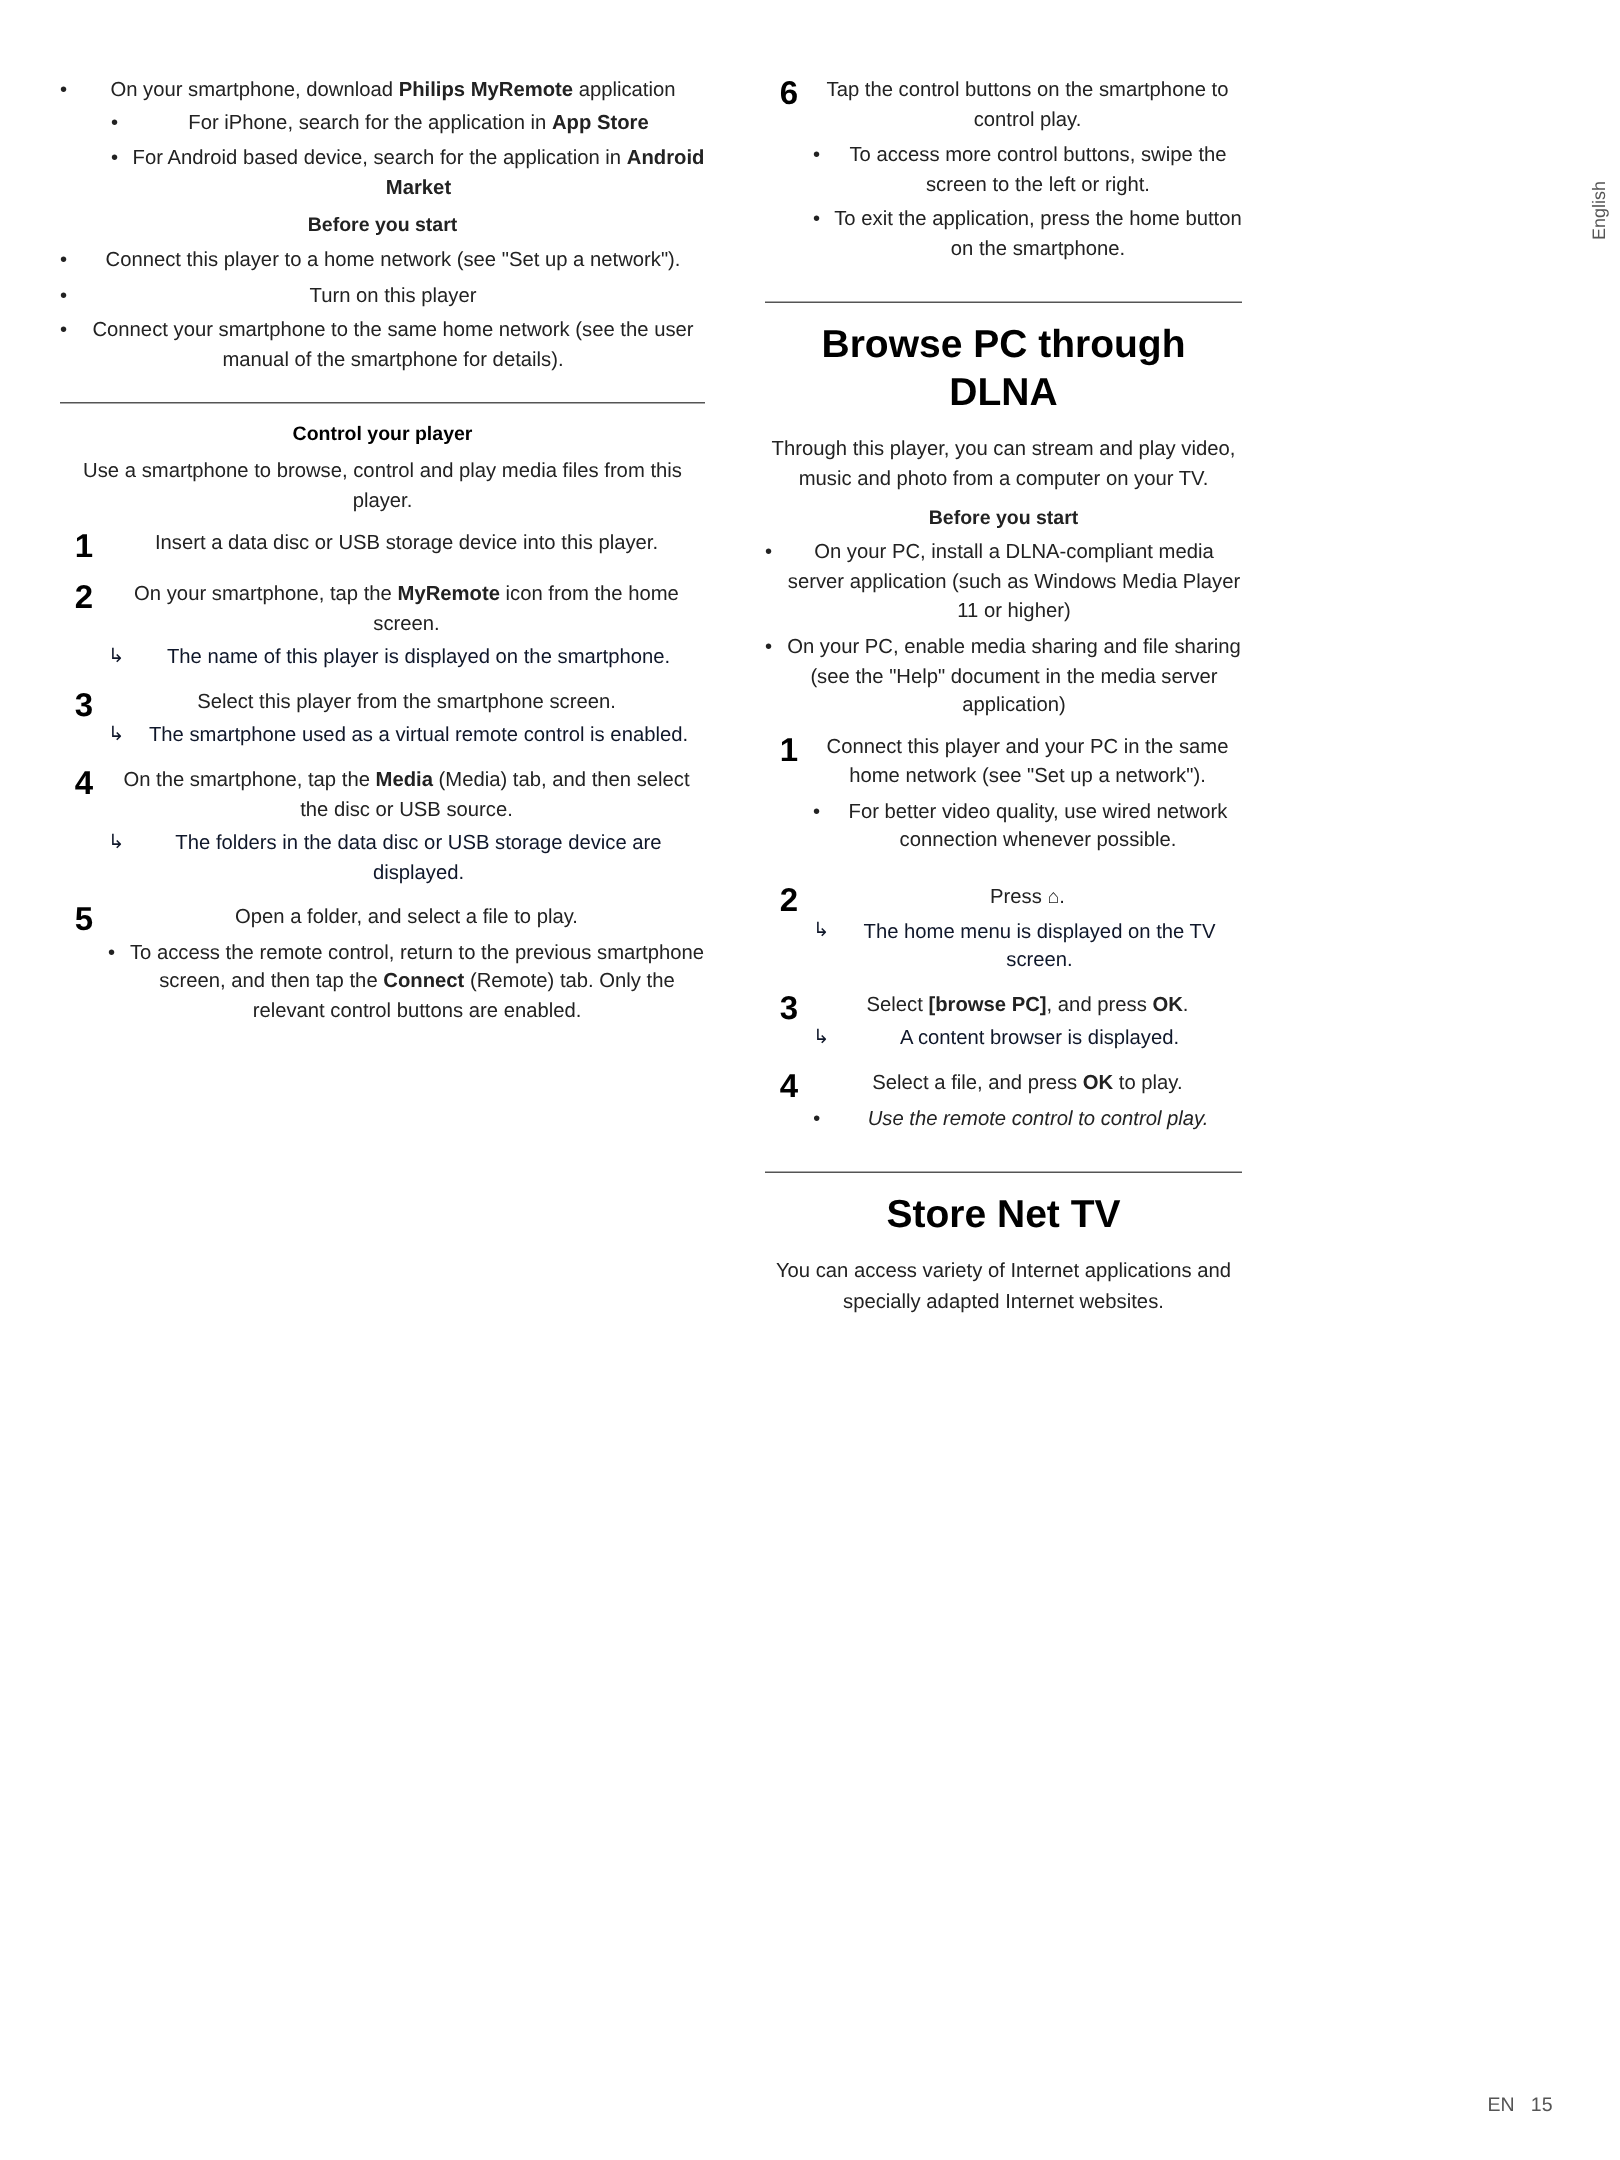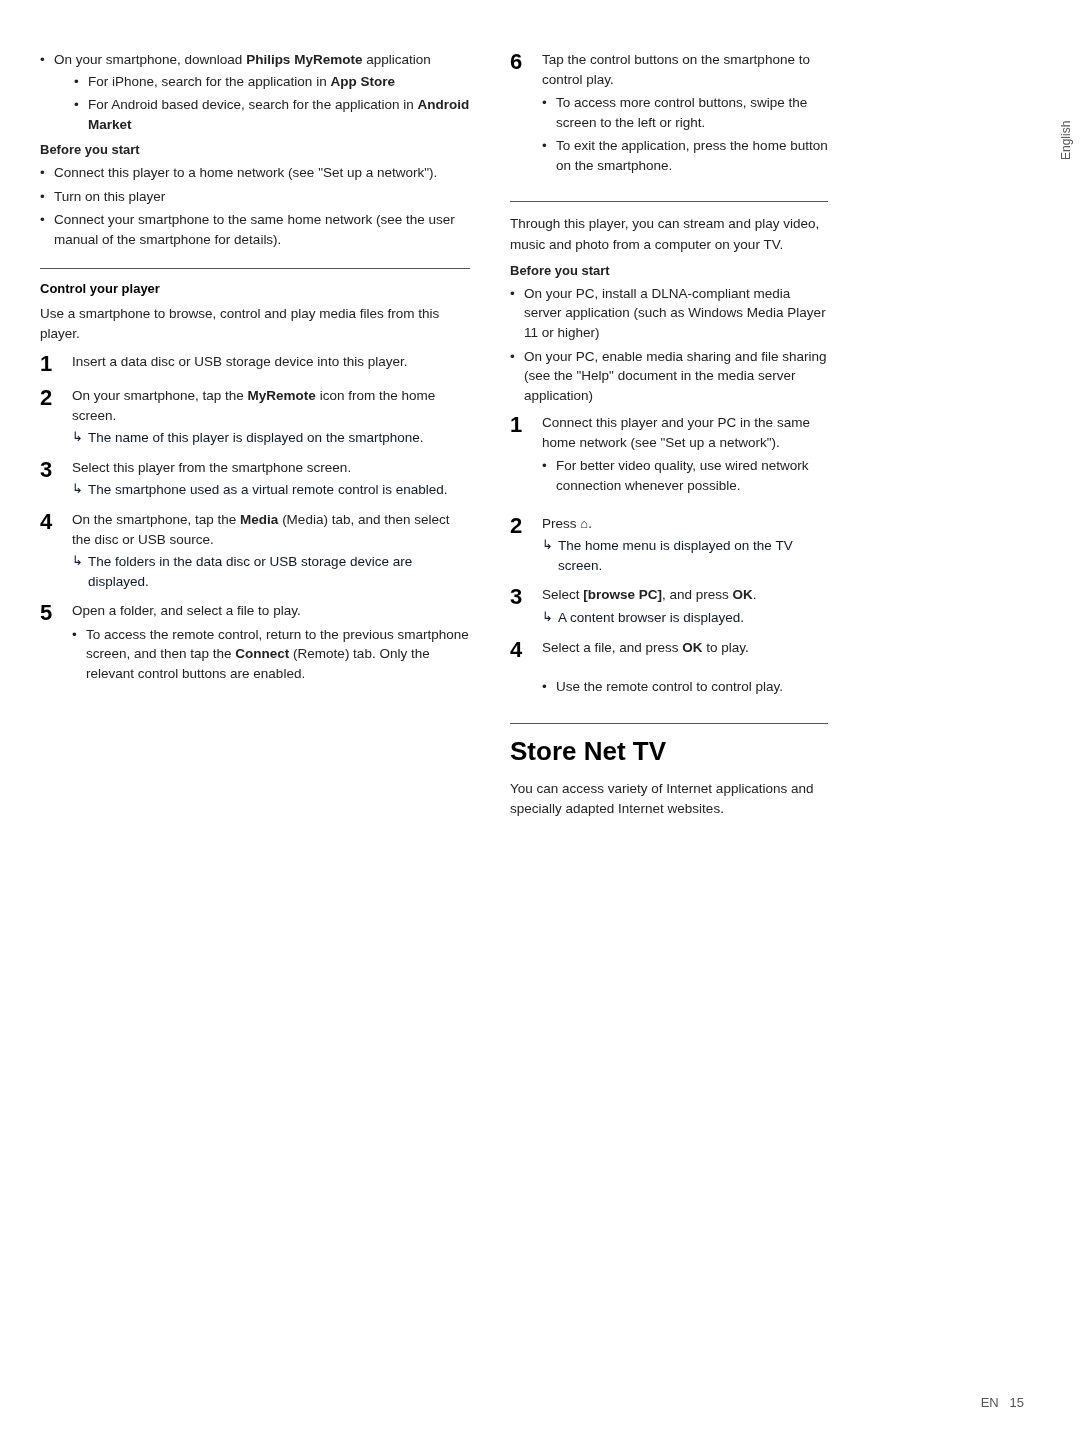--- a/index.html
+++ b/index.html
@@ -11,20 +11,21 @@
       width: 1080px;
       min-height: 1440px;
       position: relative;
       overflow: hidden;
     }
     .page {
       display: flex;
       width: 868px;
       min-height: 1440px;
       padding: 40px 0 40px 0;
+      text-align: center;
     }
     .side-label {
       writing-mode: vertical-rl;
       text-orientation: mixed;
       transform: rotate(180deg);
       font-size: 12px;
       color: #555;
       width: 28px;
       display: flex;
       align-items: center;
@@ -219,20 +220,21 @@
             <ul class="bullet-list" style="margin-top:4px;">
               <li>To access more control buttons, swipe the screen to the left or right.</li>
               <li>To exit the application, press the home button on the smartphone.</li>
             </ul>
           </div>
         </li>
       </ol>
 
       <hr class="section-divider">
 
+      <div class="large-section-title">Browse PC through DLNA</div>
       <p class="body-text">Through this player, you can stream and play video, music and photo from a computer on your TV.</p>
 
       <div class="before-you-start">Before you start</div>
       <ul class="bullet-list">
         <li>On your PC, install a DLNA-compliant media server application (such as Windows Media Player 11 or higher)</li>
         <li>On your PC, enable media sharing and file sharing (see the "Help" document in the media server application)</li>
       </ul>
 
       <ol class="numbered-steps" style="margin-bottom:16px;">
 
@@ -259,33 +261,33 @@
           <div class="step-content">
             Select <span class="bold">[browse PC]</span>, and press <span class="bold">OK</span>.
             <div class="arrow-indent">A content browser is displayed.</div>
           </div>
         </li>
 
         <li>
           <span class="step-num">4</span>
           <div class="step-content">
             Select a file, and press <span class="bold">OK</span> to play.
-            <ul class="bullet-list" style="margin-top:20px;">
+            <ul class="bullet-list" style="margin-top:4px;font-style:italic;">
               <li>Use the remote control to control play.</li>
             </ul>
           </div>
         </li>
       </ol>
 
       <hr class="section-divider">
 
       <div class="large-section-title">Store Net TV</div>
       <p class="body-text">You can access variety of Internet applications and specially adapted Internet websites.</p>
 
     </div>
   </div>
 
   <div class="side-label" style="position:absolute; right:0; top:80px; height:120px;">English</div>
 
-  <div style="position:absolute; bottom:30px; right:56px; font-size:13px; color:#555;">
+  <div style="position:absolute; bottom:30px; right:45px; font-size:13px; color:#555;">
     <span>EN</span>&nbsp;&nbsp;&nbsp;<span>15</span>
   </div>
 </div>
 
 </body></html>

